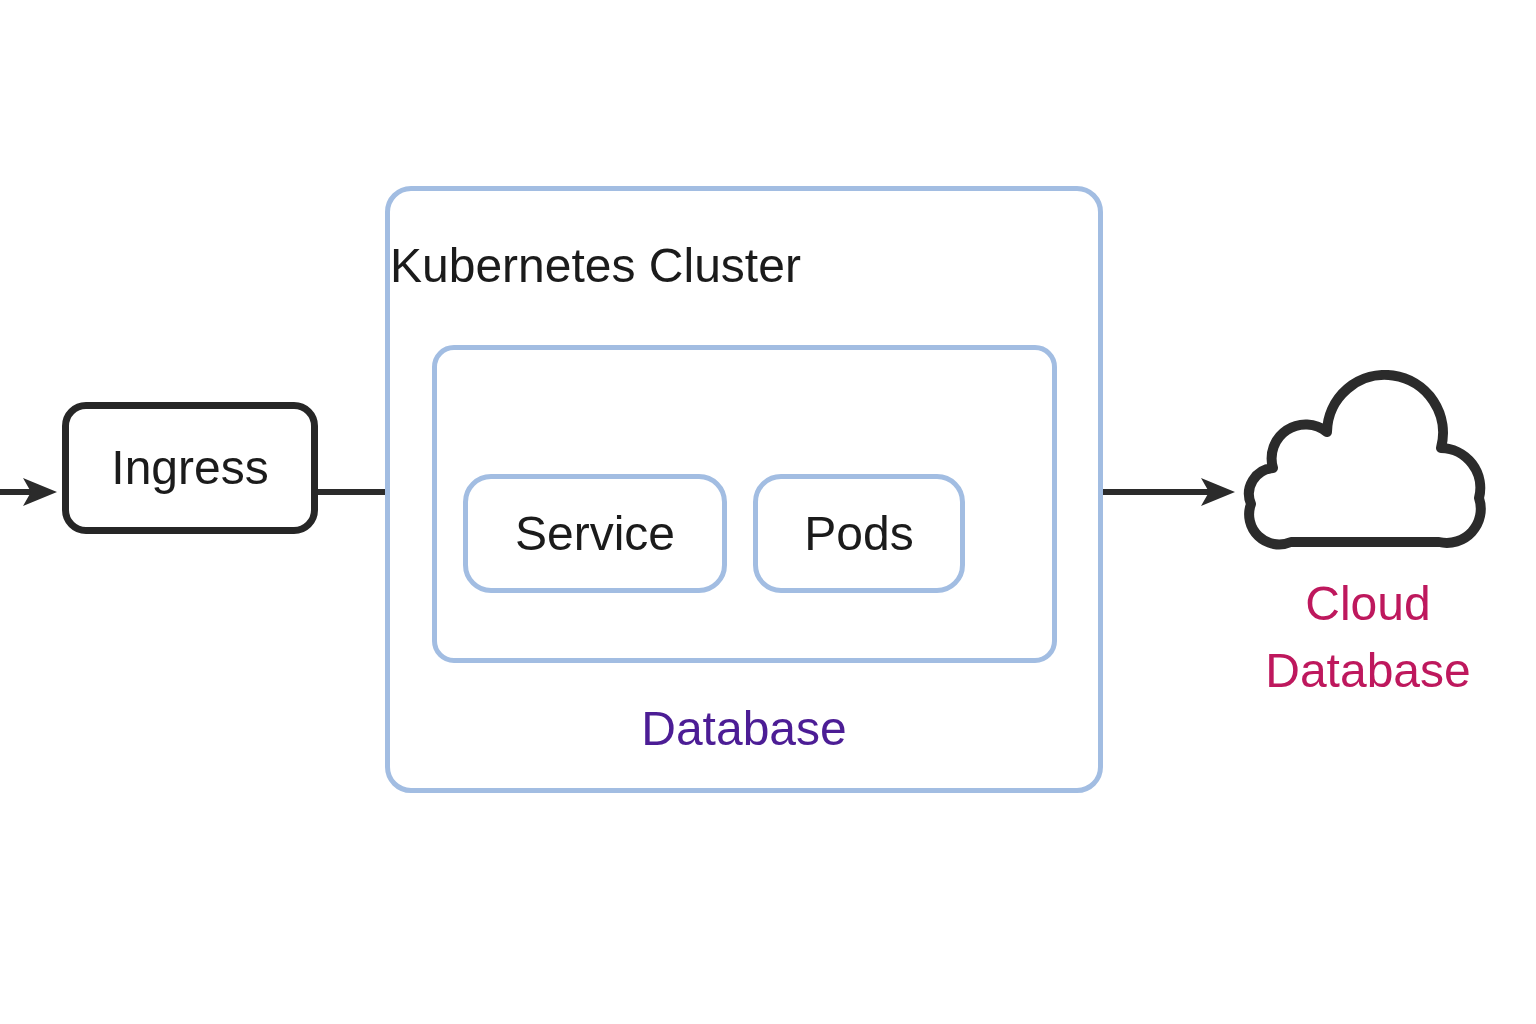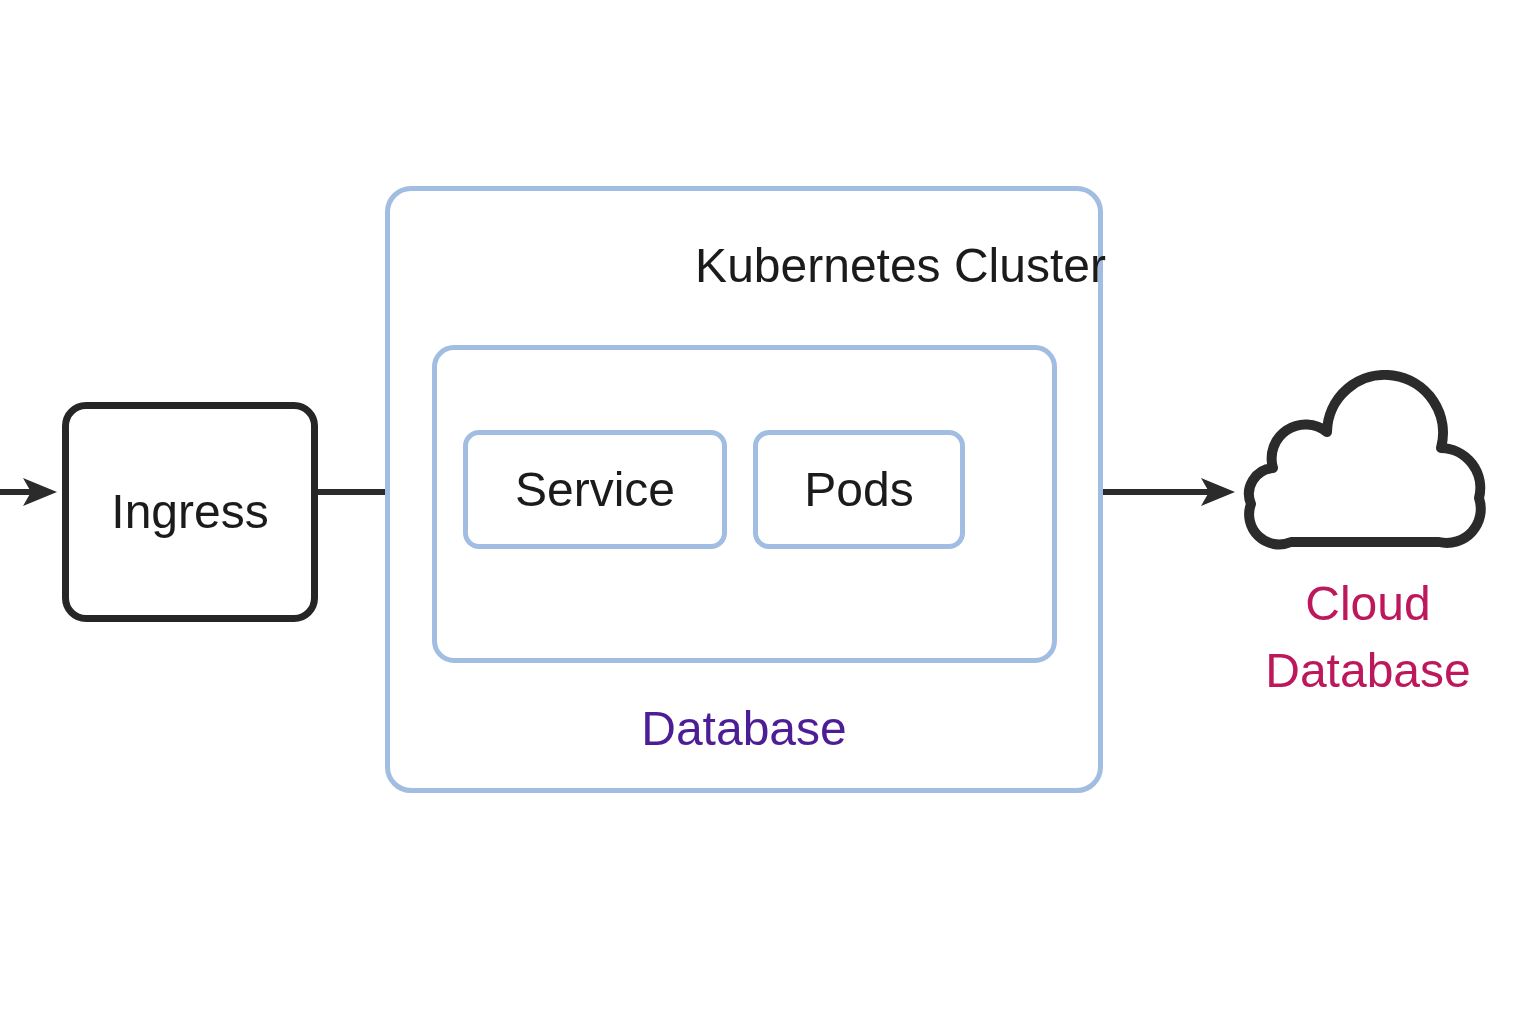--- a/index.html
+++ b/index.html
@@ -15,42 +15,42 @@
   .node-label {
     font-size: 48px;
     line-height: 1.0;
     color: #1b1b1b;
     white-space: nowrap;
   }
   
   .ingress-box {
     position: absolute;
     left: 62px; top: 402px;
-    width: 256px; height: 220px;
+    width: 256px; height: 132px;
     box-sizing: border-box;
     border: 7px solid #262626;
     border-radius: 24px;
     background: #ffffff;
     display: flex; align-items: center; justify-content: center;
   }
   
   .cluster-box {
     position: absolute;
     left: 385px; top: 186px;
     width: 718px; height: 607px;
     box-sizing: border-box;
     border: 5px solid #a2bde2;
     border-radius: 26px;
     background: #ffffff;
   }
   .cluster-title {
     position: absolute;
-    left: 8px; top: 51px;
+    left: 0; top: 51px;
     width: 100%;
-    text-align: right;
+    text-align: left;
     font-size: 48px;
     line-height: 48px;
     color: #1b1b1b;
   }
   .cluster-caption {
     position: absolute;
     left: 0; top: 514px;
     width: 100%;
     text-align: center;
     font-size: 48px;
@@ -64,23 +64,23 @@
     width: 625px; height: 318px;
     box-sizing: border-box;
     border: 5px solid #a2bde2;
     border-radius: 22px;
     background: #ffffff;
   }
   .leaf-box {
     position: absolute;
     box-sizing: border-box;
     border: 5px solid #a2bde2;
-    border-radius: 16px;
+    border-radius: 28px;
     background: #ffffff;
-    display: flex; align-items: center; justify-content: center;
+    display: flex; align-items: center; justify-content: center; margin-top: 44px;
   }
   .service-box { left: 26px;  top: 80px; width: 264px; height: 119px; }
   .pods-box    { left: 316px; top: 80px; width: 212px; height: 119px; }
   
   .arrows-svg {
     position: absolute;
     left: 0; top: 0;
     width: 1536px; height: 1024px;
     pointer-events: none;
   }

